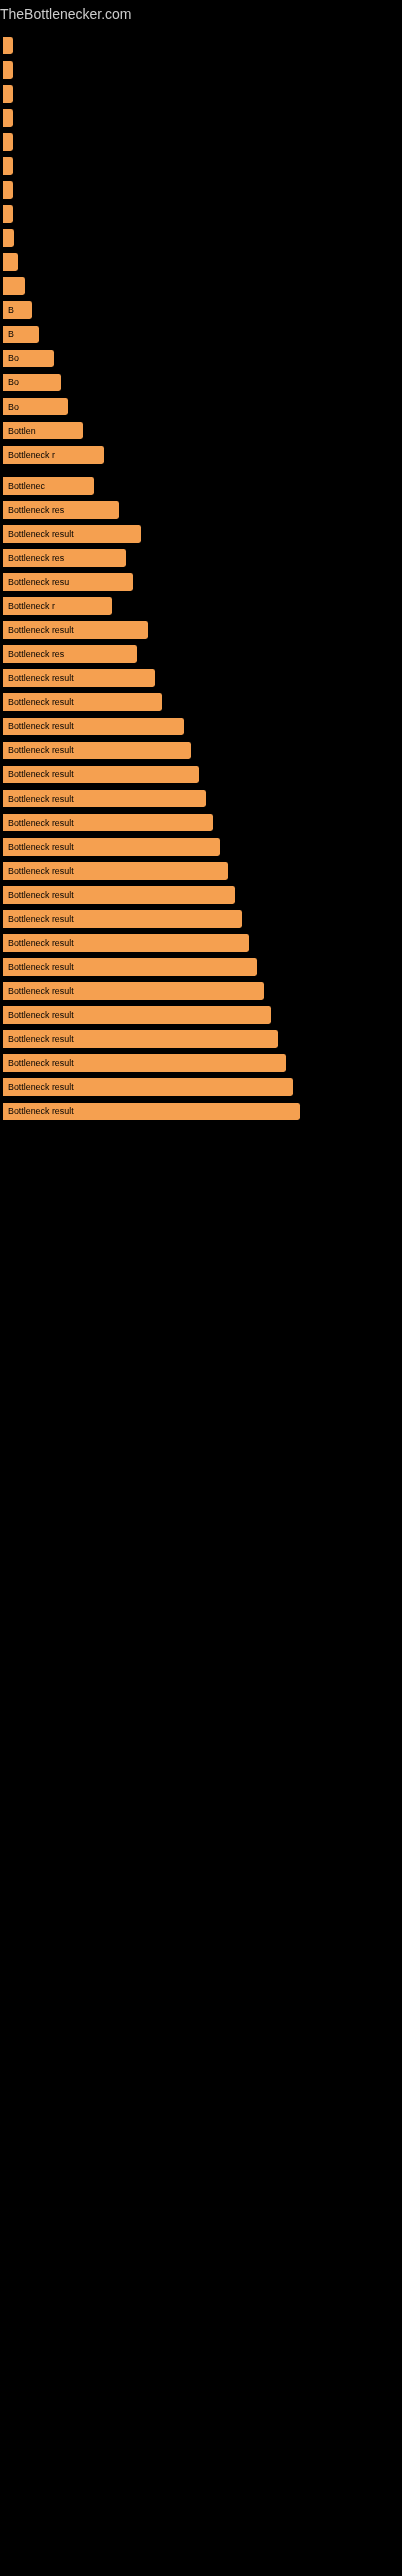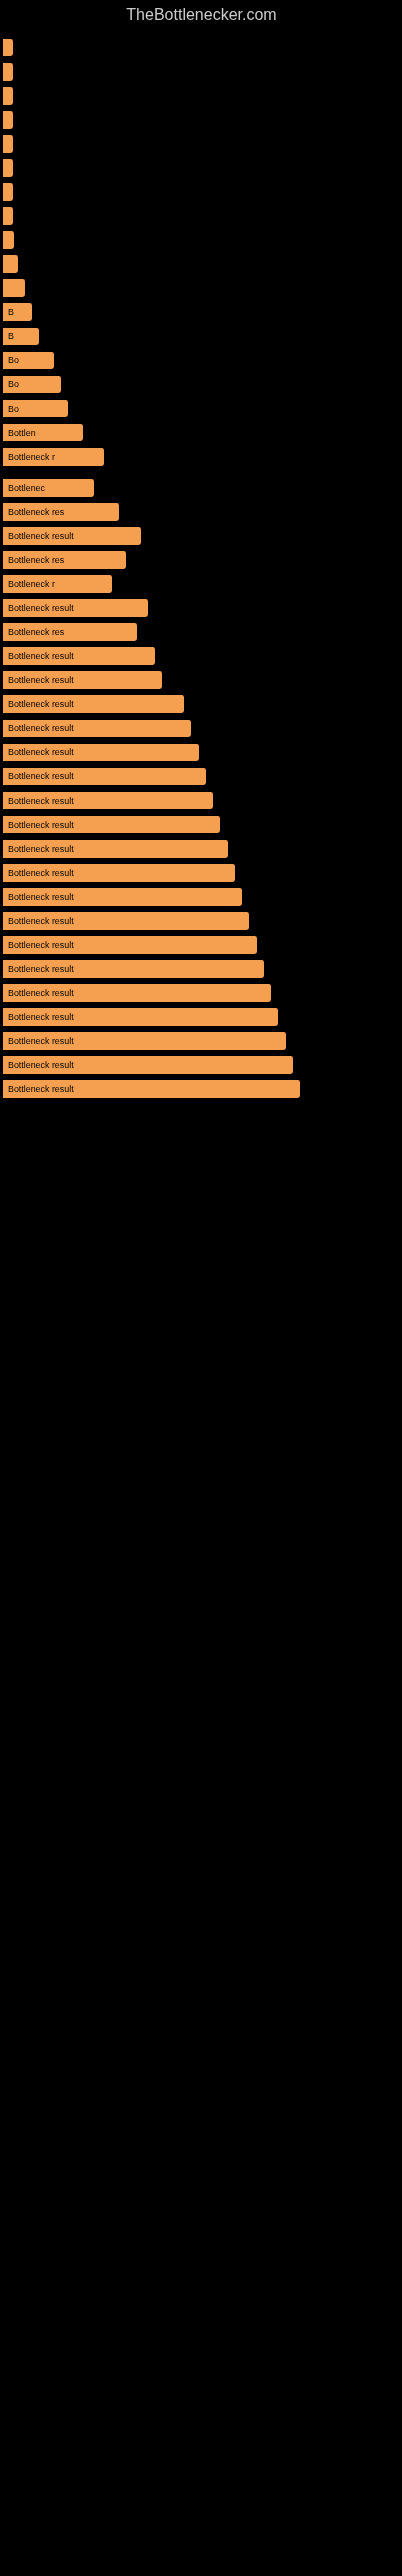--- a/index.html
+++ b/index.html
@@ -4,23 +4,23 @@
   <style>
     * { margin: 0; padding: 0; box-sizing: border-box; }
     body {
       background-color: #000;
       width: 403px;
       min-height: 2576px;
       font-family: Arial, sans-serif;
       overflow-x: hidden;
     }
     .site-title {
-      text-align: center;
+      text-align: left;
       color: #ccc;
-      font-size: 16px;
+      font-size: 14px;
       padding: 6.4px 0 3.2px 0;
     }
     .bars-container {
       display: flex;
       flex-direction: column;
       padding: 8px 0 0 0;
       width: 100%;
     }
     .bar-row {
       display: flex;
@@ -109,20 +109,23 @@
     <div class="bar-row">
       <div class="bar-label" style="width: 116px; min-width: 116px;">Bottleneck res</div>
     </div>
     <div class="bar-row">
       <div class="bar-label" style="width: 138px; min-width: 138px;">Bottleneck result</div>
     </div>
     <div class="bar-row">
       <div class="bar-label" style="width: 123px; min-width: 123px;">Bottleneck res</div>
     </div>
     <div class="bar-row">
+      <div class="bar-label" style="width: 130px; min-width: 130px;">Bottleneck resu</div>
+    </div>
+    <div class="bar-row">
       <div class="bar-label" style="width: 109px; min-width: 109px;">Bottleneck r</div>
     </div>
     <div class="bar-row">
       <div class="bar-label" style="width: 145px; min-width: 145px;">Bottleneck result</div>
     </div>
     <div class="bar-row">
       <div class="bar-label" style="width: 134px; min-width: 134px;">Bottleneck res</div>
     </div>
     <div class="bar-row">
       <div class="bar-label" style="width: 152px; min-width: 152px;">Bottleneck result</div>

